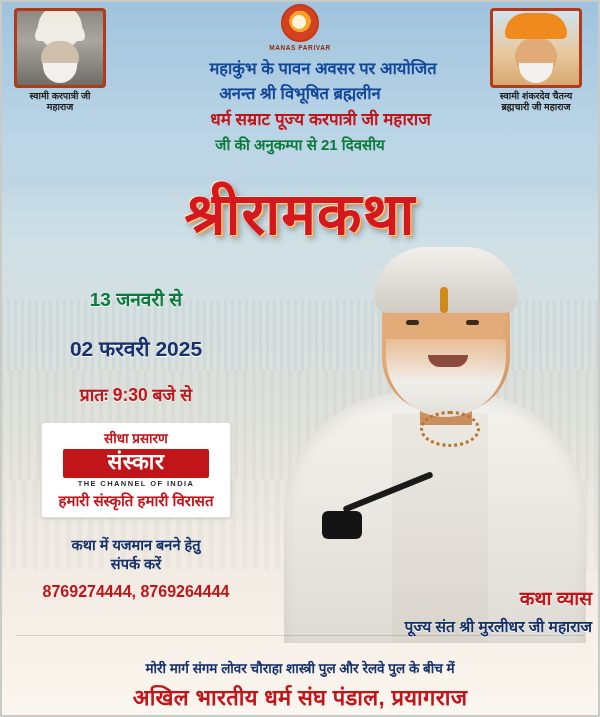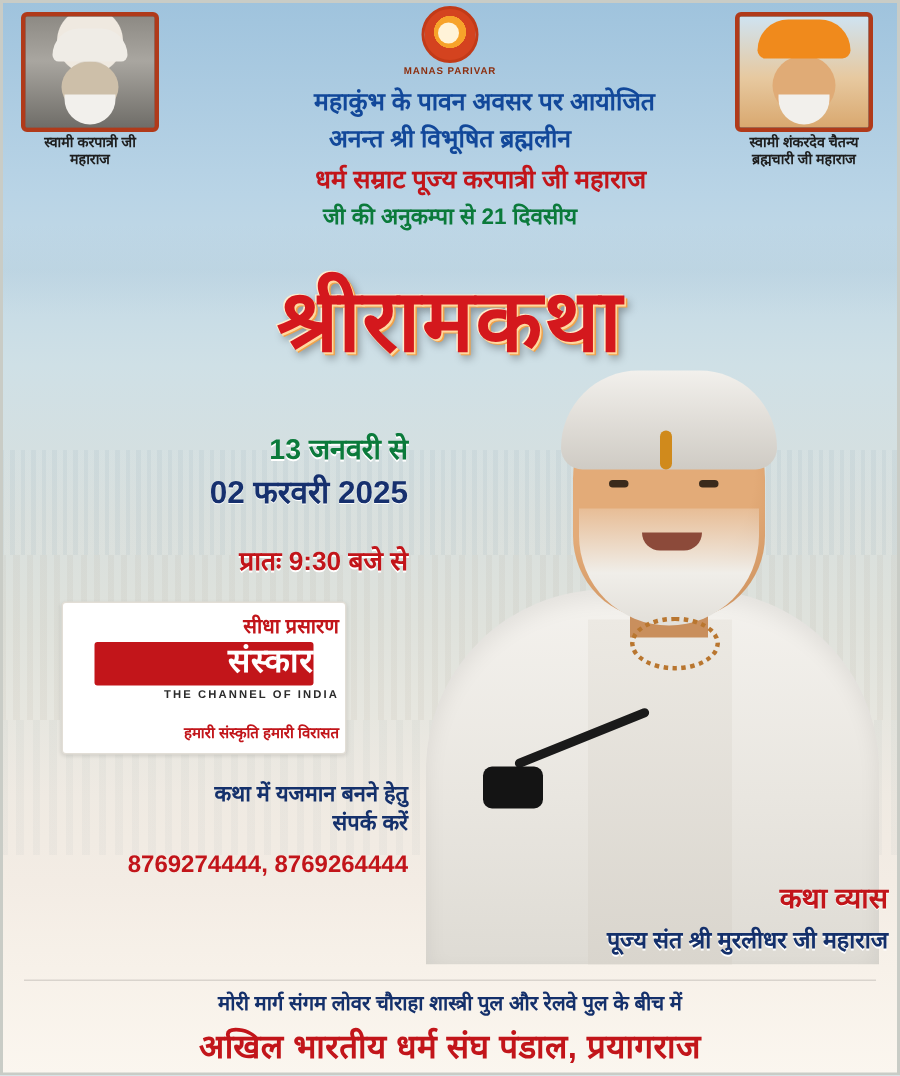--- a/index.html
+++ b/index.html
@@ -73,37 +73,37 @@
   .title{
     font-family:"Liberation Serif", serif;
     font-size:58px;font-weight:bold;letter-spacing:1px;
     color:#d4181d;
     text-shadow:
       1px 1px 0 #ffd9a0, 2px 2px 0 #f0a24a, -1px -1px 0 #ffeccd,
       3px 4px 6px rgba(0,0,0,.35);
   }
 
   
-  .left-col{position:absolute;left:0;top:286px;width:272px;text-align:right;}
+  .left-col{position:absolute;left:0;top:286px;width:272px;text-align:center;}
   .date-line{font-size:19px;font-weight:bold;color:#0b7a3b;text-shadow:0 1px 0 #fff;}
-  .date-line2{font-size:21px;font-weight:bold;color:#16306e;margin-top:1px;text-shadow:0 1px 0 #fff;}
+  .date-line2{font-size:21px;font-weight:bold;color:#16306e;margin-top:22px;text-shadow:0 1px 0 #fff;}
   .time-line{font-size:17.5px;font-weight:bold;color:#c2151a;margin-top:20px;text-shadow:0 1px 0 #fff;}
 
   .tv-logo{
     width:180px;margin:16px auto 0;background:#ffffff;border:1px solid #e2ded6;
     border-radius:3px;padding:6px 4px 7px;box-shadow:0 1px 3px rgba(0,0,0,.12);
   }
   .tv-top{font-size:13.5px;font-weight:bold;color:#c2151a;}
   .tv-main{
     margin:2px auto 1px;width:146px;background:#c2151a;color:#fff;
     font-size:22px;font-weight:bold;line-height:1.12;border-radius:2px;
     padding:1px 0 3px;letter-spacing:.5px;
   }
   .tv-sub{font-size:7.5px;font-weight:bold;color:#2b2b2b;letter-spacing:1.4px;}
-  .tv-tag{font-size:10px;font-weight:bold;color:#c2151a;margin-top:14px;}
+  .tv-tag{font-size:15px;font-weight:bold;color:#c2151a;margin-top:2px;}
 
   .contact-h{font-size:14.5px;font-weight:bold;color:#14306b;margin-top:18px;line-height:1.35;}
   .phones{font-size:16px;font-weight:bold;color:#c2151a;margin-top:8px;}
 
   
   .speaker{
     position:absolute;right:0;bottom:74px;width:330px;height:430px;overflow:hidden;
   }
   .sp-body{
     position:absolute;left:14px;bottom:0;width:302px;height:250px;
@@ -139,21 +139,21 @@
 
   .kathaVyas{
     position:absolute;right:8px;bottom:80px;width:330px;text-align:right;
   }
   .kv1{font-size:19px;font-weight:bold;color:#c2151a;text-shadow:0 1px 0 #fff;}
   .kv2{font-size:15.5px;font-weight:bold;color:#14306b;margin-top:4px;text-shadow:0 1px 0 #fff;}
 
   
   .addr{
     position:absolute;left:0;right:0;bottom:6px;text-align:center;
-    padding-top:6px;
+    padding-top:24px;
   }
   .addr-div{position:absolute;left:16px;right:16px;top:0;height:1px;background:rgba(0,0,0,.12);}
   .addr1{font-size:13.5px;font-weight:bold;color:#14306b;}
   .addr2{font-size:22px;font-weight:bold;color:#c2151a;margin-top:4px;letter-spacing:.3px;}
 </style>
 </head>
 <body>
 
 <div class="poster">
   <div class="bg-band band1"></div>

